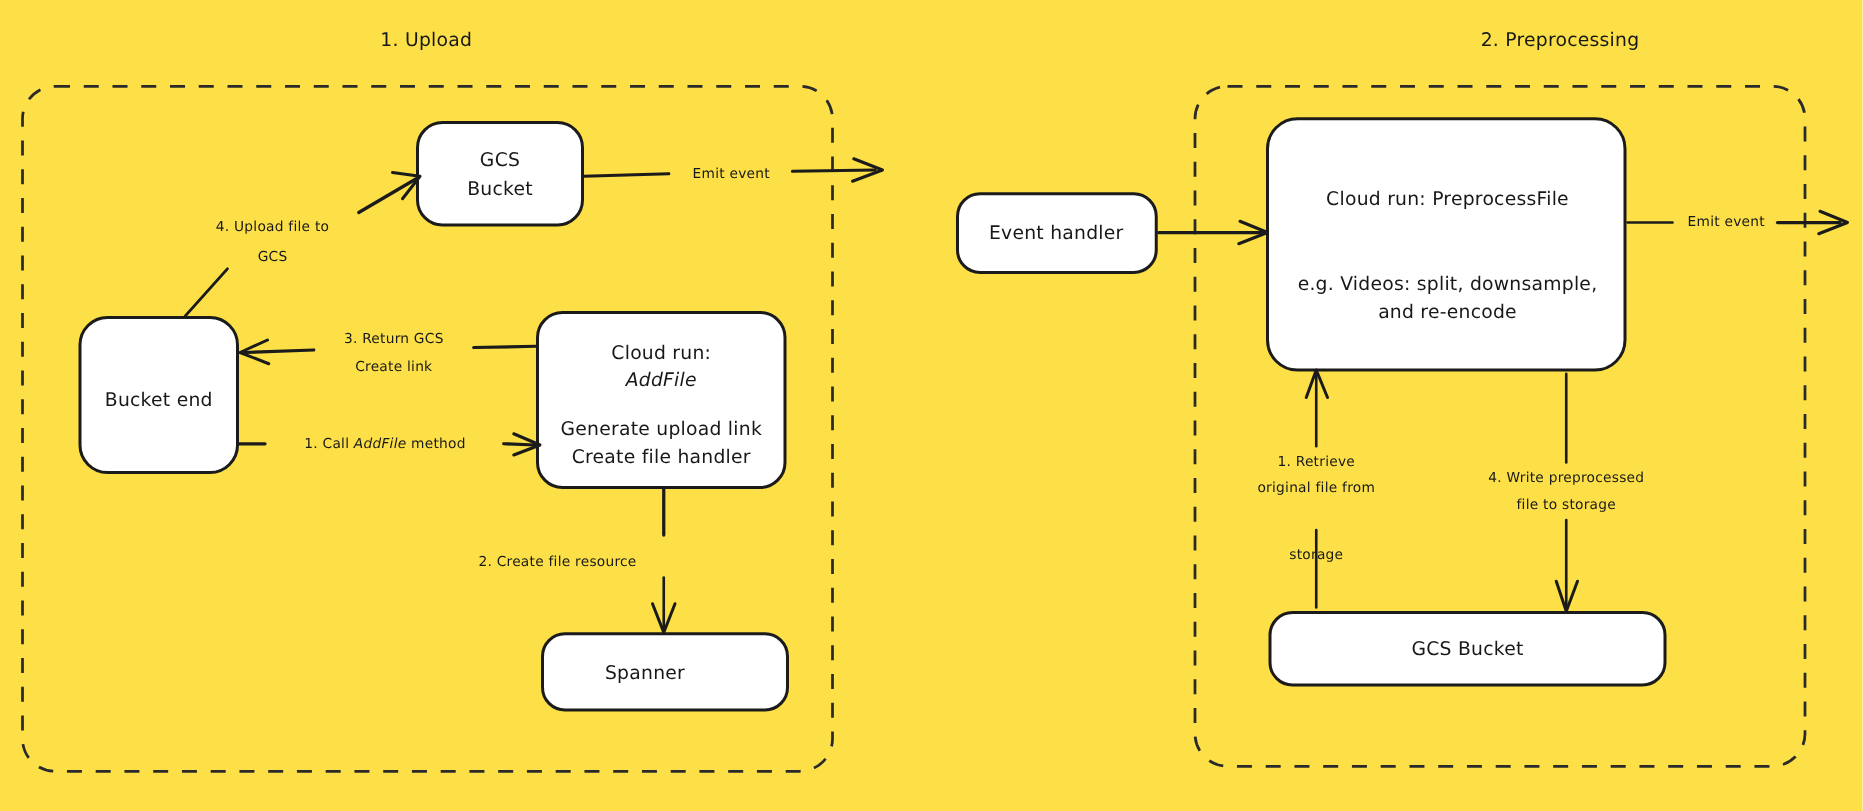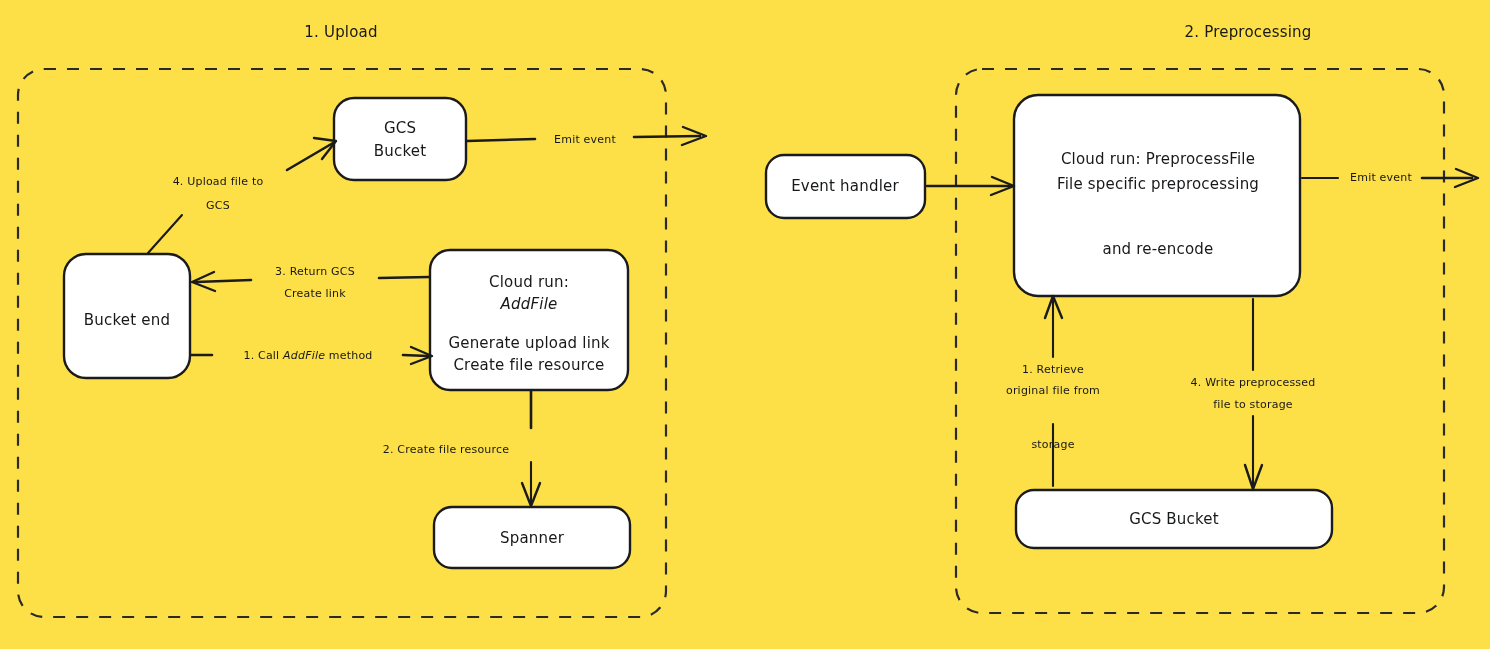--- a/index.html
+++ b/index.html
@@ -142,40 +142,40 @@
   <div class="txt center group-title" style="left:1209px; top:32px;margin-left:39px;">2. Preprocessing</div>
 
   <div class="txt center node-label" style="left:400px; top:128px;">GCS</div>
   <div class="txt center node-label" style="left:400px; top:151px;">Bucket</div>
 
   <div class="txt center node-label" style="left:127px; top:320px;">Bucket end</div>
 
   <div class="txt center node-label" style="left:529px; top:282px;">Cloud run:</div>
   <div class="txt center node-label ital" style="left:529px; top:304px;">AddFile</div>
   <div class="txt center node-label" style="left:529px; top:343px;">Generate upload link</div>
-  <div class="txt center node-label" style="left:529px; top:365px;">Create file resource</div>
+  <div class="txt center node-label" style="left:529px; top:365px;">Create file handler</div>
 
-  <div class="txt center node-label" style="left:532px; top:538px;">Spanner</div>
+  <div class="txt center node-label" style="left:516px; top:538px;">Spanner</div>
 
   <div class="txt center edge-label" style="left:585px; top:139px;">Emit event</div>
 
   <div class="txt center edge-label" style="left:218px; top:181px;">4. Upload file to</div>
   <div class="txt center edge-label" style="left:218px; top:205px;">GCS</div>
 
   <div class="txt center edge-label" style="left:315px; top:271px;text-align:right;">3. Return GCS</div>
   <div class="txt center edge-label" style="left:315px; top:293px;">Create link</div>
 
   <div class="txt center edge-label" style="left:308px; top:355px;"><span>1. Call </span><span class="ital">AddFile</span><span> method</span></div>
 
   <div class="txt center edge-label" style="left:446px; top:449px;">2. Create file resource</div>
 
   <div class="txt center node-label" style="left:845px; top:186px;">Event handler</div>
 
   <div class="txt center node-label" style="left:1158px; top:139px;margin-top:20px;">Cloud run: PreprocessFile</div>
-  <div class="txt center node-label" style="left:1158px; top:184px;">File specific preprocessing</div>
+  <div class="txt center node-label" style="left:1158px; top:227px;">e.g. Videos: split, downsample,</div>
   <div class="txt center node-label" style="left:1158px; top:249px;">and re-encode</div>
 
   <div class="txt center node-label" style="left:1174px; top:519px;">GCS Bucket</div>
 
   <div class="txt center edge-label" style="left:1381px; top:177px;">Emit event</div>
 
   <div class="txt center edge-label" style="left:1053px; top:369px;">1. Retrieve</div>
   <div class="txt center edge-label" style="left:1053px; top:390px;">original file from</div>
   <div class="txt center edge-label" style="left:1053px; top:411px;margin-top:33px;">storage</div>
 

